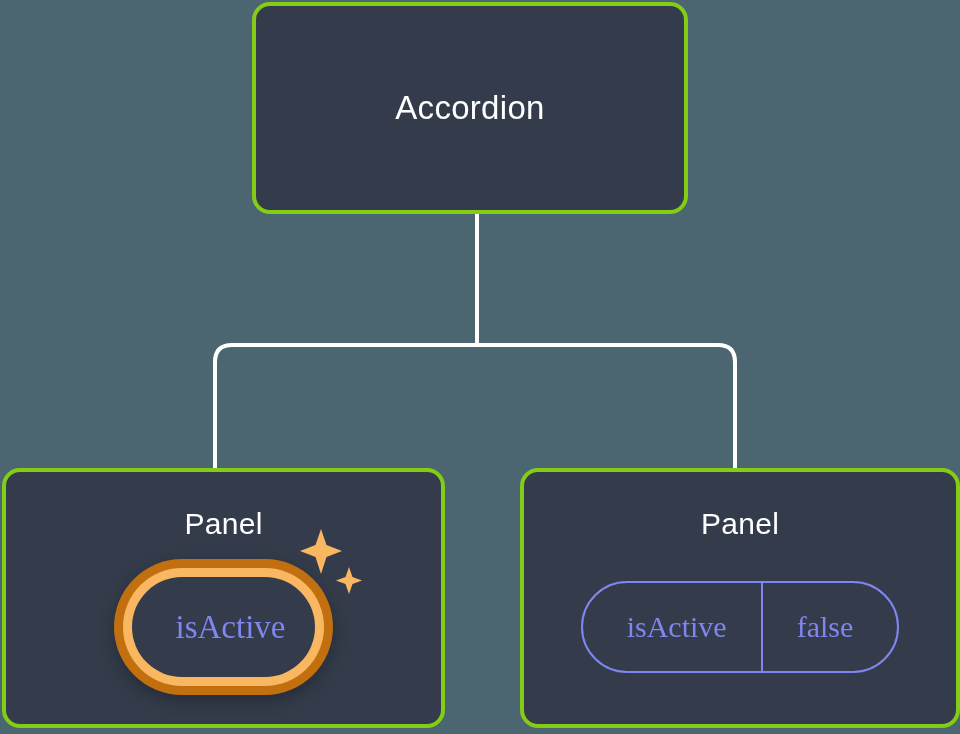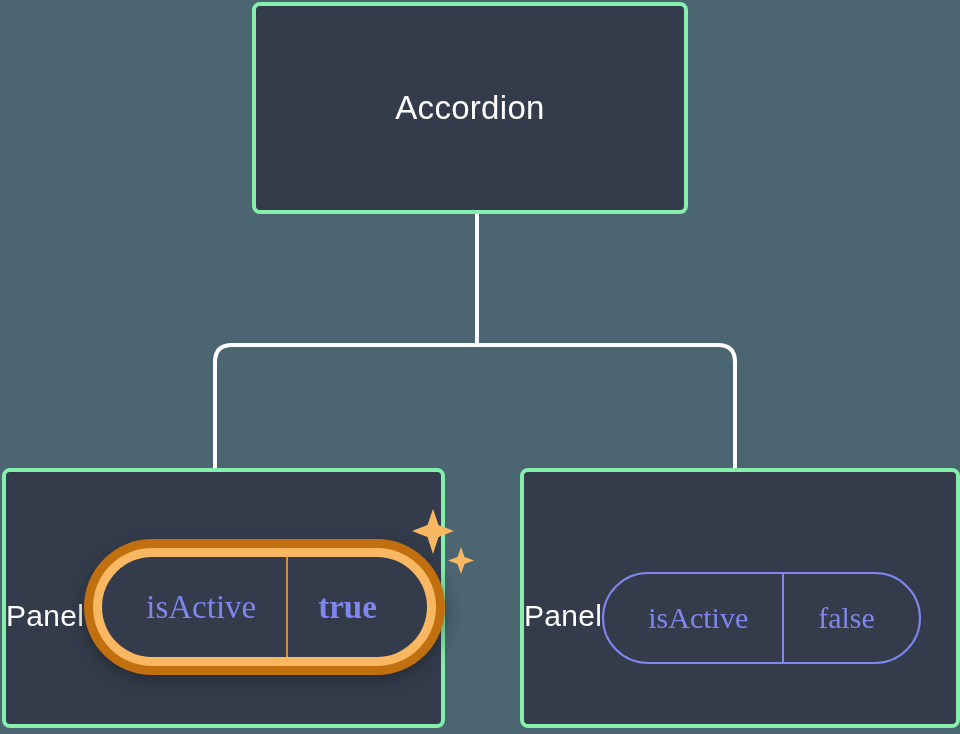--- a/index.html
+++ b/index.html
@@ -27,42 +27,43 @@
     top: 0;
     width: 960px;
     height: 734px;
     pointer-events: none;
   }
 
   
   .node {
     position: absolute;
     background: #343c4b;
-    border: 4px solid #86efac;
-    border-radius: 8px;
+    border: 4px solid #84cc16;
+    border-radius: 18px;
     box-sizing: border-box;
   }
   .node-root {
     left: 252px;
     top: 2px;
     width: 436px;
     height: 212px;
     display: flex;
     align-items: center;
     justify-content: center;
   }
   .node-title-root {
     color: #ffffff;
     font-size: 33px;
     font-weight: 400;
     letter-spacing: 0.3px;
   }
 
   .node-panel {
     display: flex;
+    flex-direction: column;
     align-items: center;
   }
   .node-panel-left {
     left: 2px;
     top: 468px;
     width: 443px;
     height: 260px;
   }
   .node-panel-right {
     left: 520px;
@@ -182,21 +183,20 @@
   </div>
 
   <div class="node node-panel node-panel-left">
     <div class="node-title-panel">Panel</div>
 
     <div class="pill-wrap">
       <div class="pill-highlight">
         <div class="pill-highlight-inner">
           <div class="pill-highlight-core">
             <div class="pill-hl-key">isActive</div>
-            <div class="pill-hl-val">true</div>
           </div>
         </div>
       </div>
 
       <svg class="sparkles" viewBox="0 0 70 74">
         <path d="M 26 4 L 31.5 20 L 47 26 L 31.5 32 L 26 49 L 20.5 32 L 5 26 L 20.5 20 Z" fill="#f9b762"></path>
         <path d="M 54 42 L 57.5 52 L 67 55.5 L 57.5 59 L 54 69 L 50.5 59 L 41 55.5 L 50.5 52 Z" fill="#f9b762"></path>
       </svg>
     </div>
   </div>

